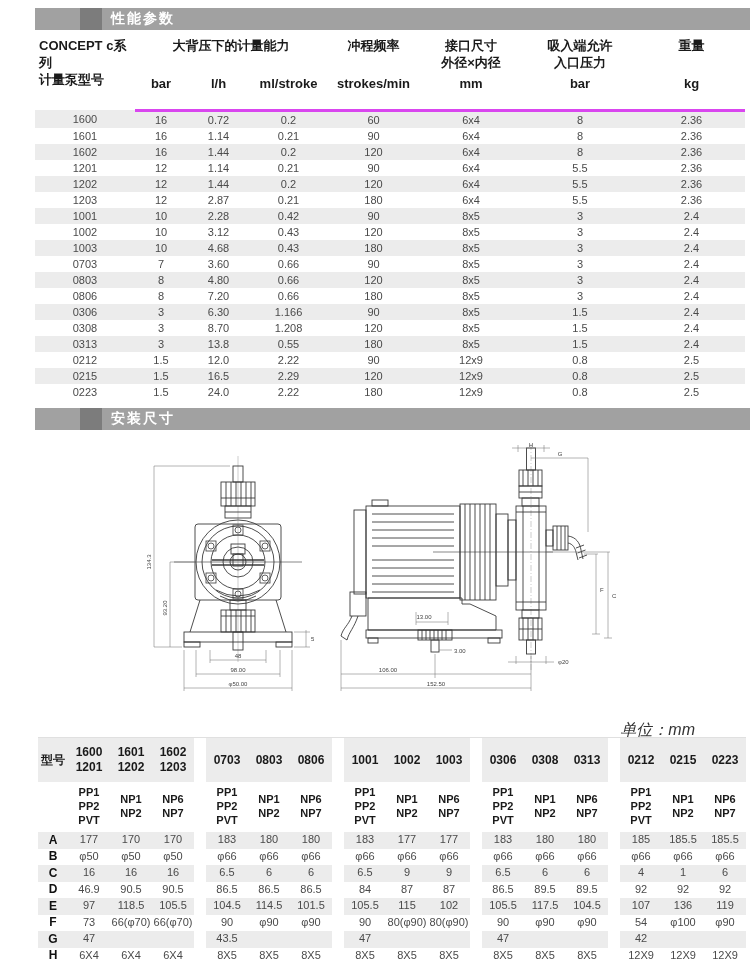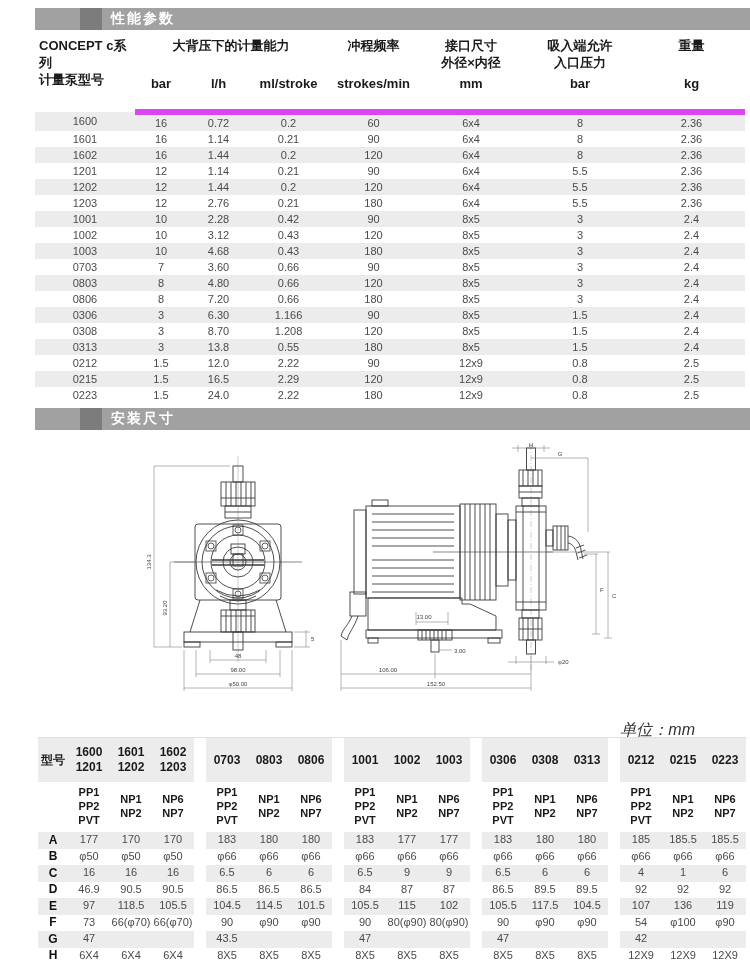--- a/index.html
+++ b/index.html
@@ -14,21 +14,21 @@
     background:var(--bar,#a1a1a1);display:flex;align-items:center;padding-left:45px;
   }
   .hdr-square{width:22px;height:22px;background:var(--square,#7c7c7c);flex:0 0 auto;}
   .hdr-title{color:#fff;font-weight:bold;font-size:14px;letter-spacing:2px;padding-left:9px;}
 
   
   table{border-collapse:collapse;table-layout:fixed;}
   #perf-table{position:absolute;left:35px;top:36px;width:710px;}
   #perf-table th{font-size:13px;color:#1a1a1a;font-weight:bold;vertical-align:top;padding:2px 0;line-height:1.3;}
   #perf-table th.model-h{text-align:left;padding-left:4px;}
-  #perf-table tr.units th{padding-bottom:16px;border-bottom:6px solid #d946ef;}
+  #perf-table tr.units th{padding-bottom:16px;border-bottom:3px solid #d946ef;}
   #perf-table td{font-size:11px;color:#4a4a4a;text-align:center;height:16px;line-height:16px;padding:0;white-space:nowrap;}
   tr.stripe td:not(.gutter){background:var(--stripe,#ececec);}
 
   
   .drawing{position:absolute;}
   .drawing svg{display:block;}
   .dim-text{font-size:6px;fill:#444;}
 
   
   .unit-note{position:absolute;top:720px;right:55px;font-size:16px;color:#333;font-style:italic;}
@@ -136,21 +136,21 @@
         <td>1.44</td>
         <td>0.2</td>
         <td>120</td>
         <td>6x4</td>
         <td>5.5</td>
         <td>2.36</td>
       </tr>
       <tr>
         <td>1203</td>
         <td>12</td>
-        <td>2.76</td>
+        <td>2.87</td>
         <td>0.21</td>
         <td>180</td>
         <td>6x4</td>
         <td>5.5</td>
         <td>2.36</td>
       </tr>
       <tr class="stripe">
         <td>1001</td>
         <td>10</td>
         <td>2.28</td>

